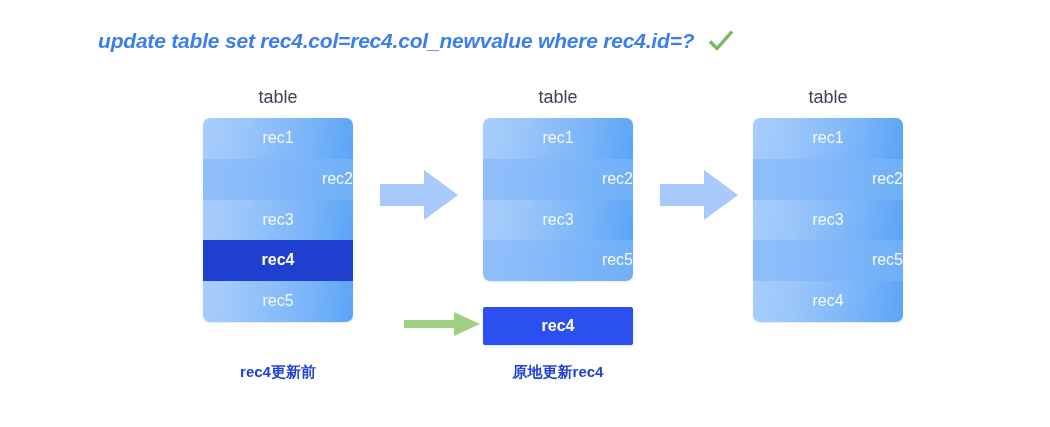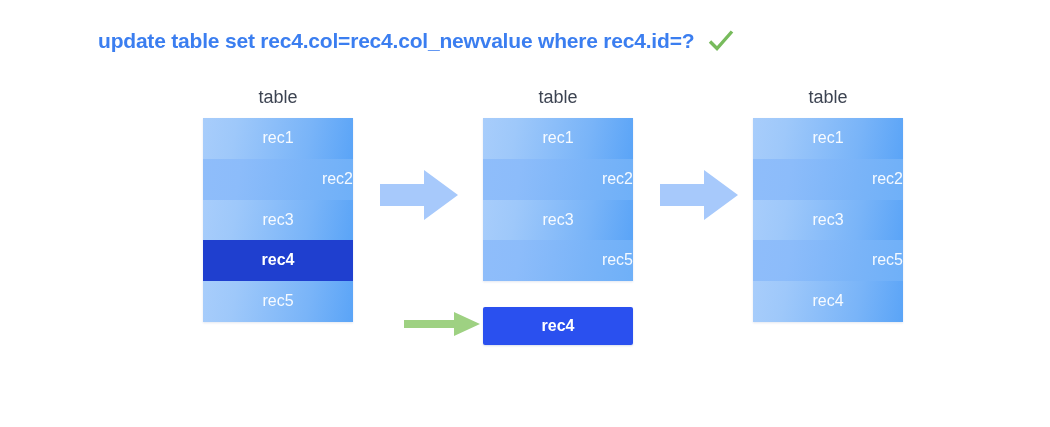--- a/index.html
+++ b/index.html
@@ -17,20 +17,21 @@
   }
 
   
   #title-row {
     position: absolute;
     left: 98px;
     top: 26px;
     display: flex;
     align-items: center;
     gap: 12px;
+    font-style: italic;
   }
   #title-text {
     font-size: 21px;
     font-weight: bold;
     color: #3b7ef0;
     letter-spacing: -0.2px;
     white-space: nowrap;
   }
   #check-icon {
     display: block;
@@ -59,21 +60,21 @@
     text-align: center;
     font-size: 18px;
     color: #3d4452;
     margin: 0 0 10px 0;
     height: 22px;
     line-height: 22px;
   }
 
   .table-box {
     width: 150px;
-    border-radius: 0;
+    border-radius: 7px;
     overflow: hidden;
     box-shadow: 0 1px 2px rgba(40,70,140,0.13);
   }
   .rec-row {
     height: 40.8px;
     line-height: 40.8px;
     text-align: center;
     font-size: 16px;
     color: rgba(255,255,255,0.93);
     background: linear-gradient(100deg, #a8cdfb 0%, #9ec8fa 22%, #79b4f8 70%, #5aa4f7 100%);
@@ -192,14 +193,16 @@
   </svg>
 
   <svg class="block-arrow" id="arrow-2" viewBox="0 0 78 50">
     <path d="M0 14 H44 V0 L78 25 L44 50 V36 H0 Z" fill="#a7c9fb"></path>
   </svg>
 
   <svg id="arrow-green" viewBox="0 0 76 28">
     <path d="M0 10 H50 V2 L76 14 L50 26 V18 H0 Z" fill="#9ed182"></path>
   </svg>
 
+  <div class="bottom-caption" id="caption-1">rec4更新前</div>
+  <div class="bottom-caption" id="caption-2">原地更新rec4</div>
 
 </div>
 
 </body></html>

